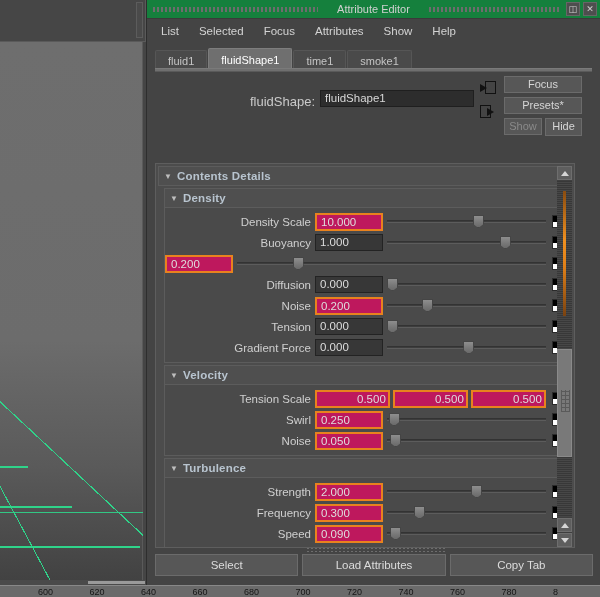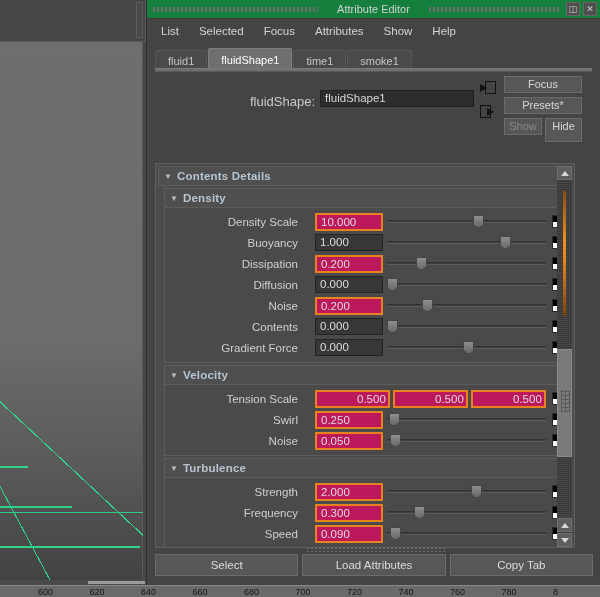--- a/index.html
+++ b/index.html
@@ -167,21 +167,21 @@
   #conn-out .box { left:0; right:auto; }
   #conn-out .arrow { left:7px; }
 
   .side-btn {
     position:absolute; background:#575757; border:1px solid #6b6b6b;
     color:#d6d6d6; font-size:11px; text-align:center; cursor:pointer;
   }
   #btn-focus { left:349px; top:4px; width:78px; height:17px; line-height:15px; }
   #btn-presets { left:349px; top:25px; width:78px; height:17px; line-height:15px; }
   #btn-show { left:349px; top:46px; width:38px; height:17px; line-height:15px; color:#8a8a8a; }
-  #btn-hide { left:390px; top:46px; width:37px; height:24px; line-height:15px; }
+  #btn-hide { left:390px; top:46px; width:37px; height:18px; line-height:15px; }
 
   
   #ae-content {
     position:absolute; left:8px; top:163px; width:420px; height:385px;
     background:#4c4c4c;
     border:1px solid #5e5e5e;
     overflow:hidden;
   }
 
   .frame-header {
@@ -205,21 +205,21 @@
     margin:0 2px 0 8px;
     border:1px solid #5c5c5c; border-top:none;
     background:#4a4a4a;
     padding:3px 0 4px 0;
   }
 
   .attr-row {
     position:relative; height:21px; display:flex; align-items:center;
   }
   .attr-label {
-    width:150px; text-align:right; padding-right:17px;
+    width:150px; text-align:right; padding-right:4px;
     color:#cfcfcf; font-size:11.5px; white-space:nowrap;
   }
   .attr-field {
     width:68px; height:17px; background:#373737;
     border:1px solid #232323;
     color:#dedede; font-size:11.5px; line-height:15px; padding-left:4px;
     font-family:"Liberation Sans", sans-serif;
     cursor:text;
   }
   .attr-field.hl {
@@ -422,21 +422,20 @@
         <div class="attr-label">Buoyancy</div>
         <div class="attr-field">1.000</div>
         <div class="slider-wrap">
           <div class="slider-track"></div>
             <div class="slider-handle" style="left:71%"></div>
         </div>
         <div class="map-btn"></div>
       </div>
 
       <div class="attr-row">
-        <div class="attr-label">Dissipation</div>
         <div class="attr-field hl">0.200</div>
         <div class="slider-wrap">
           <div class="slider-track"></div>
             <div class="slider-handle" style="left:18%"></div>
         </div>
         <div class="map-btn"></div>
       </div>
 
       <div class="attr-row">
         <div class="attr-label">Diffusion</div>
@@ -452,21 +451,21 @@
         <div class="attr-label">Noise</div>
         <div class="attr-field hl">0.200</div>
         <div class="slider-wrap">
           <div class="slider-track"></div>
             <div class="slider-handle" style="left:22%"></div>
         </div>
         <div class="map-btn"></div>
       </div>
 
       <div class="attr-row">
-        <div class="attr-label">Contents</div>
+        <div class="attr-label">Tension</div>
         <div class="attr-field">0.000</div>
         <div class="slider-wrap">
           <div class="slider-track"></div>
             <div class="slider-handle" style="left:0%"></div>
         </div>
         <div class="map-btn"></div>
       </div>
 
       <div class="attr-row">
         <div class="attr-label">Gradient Force</div>

